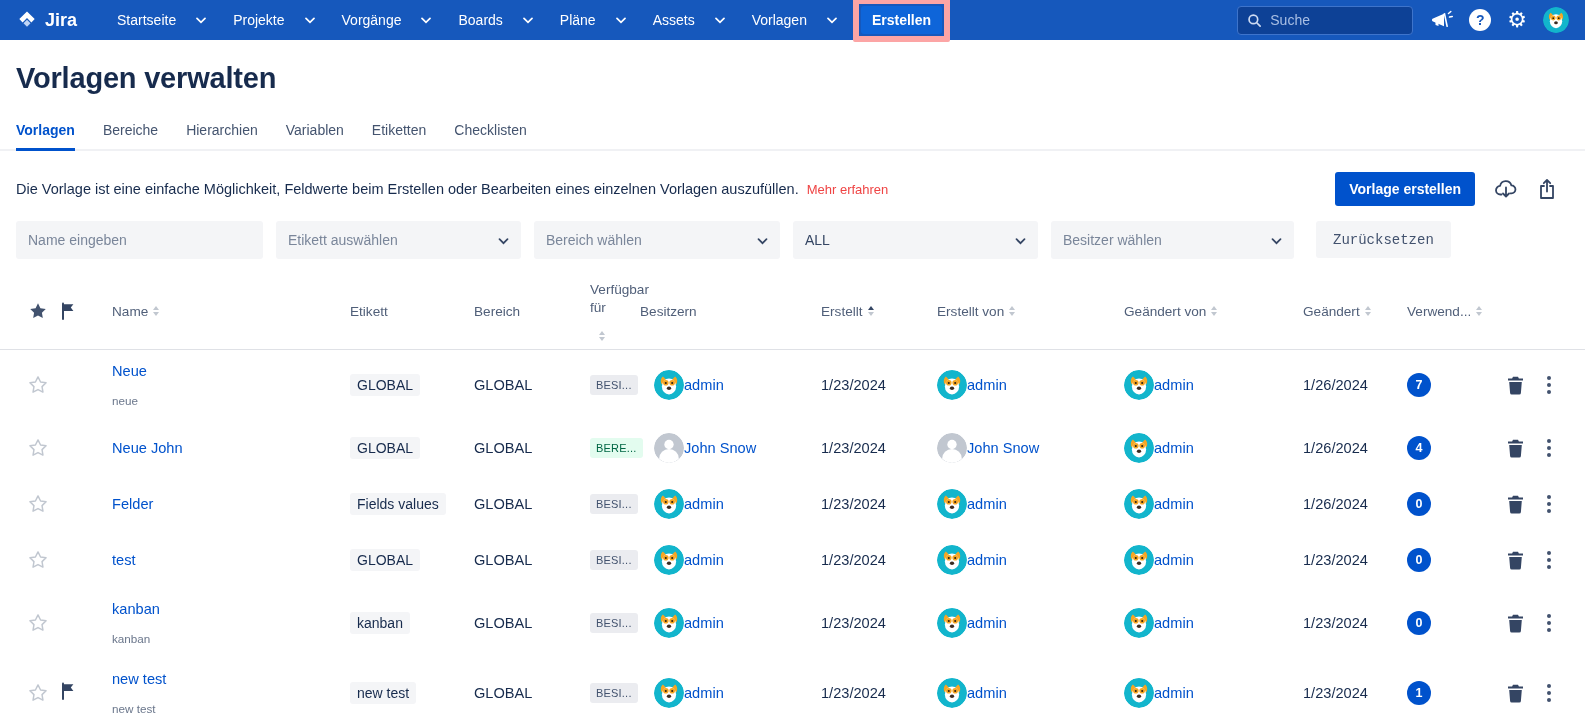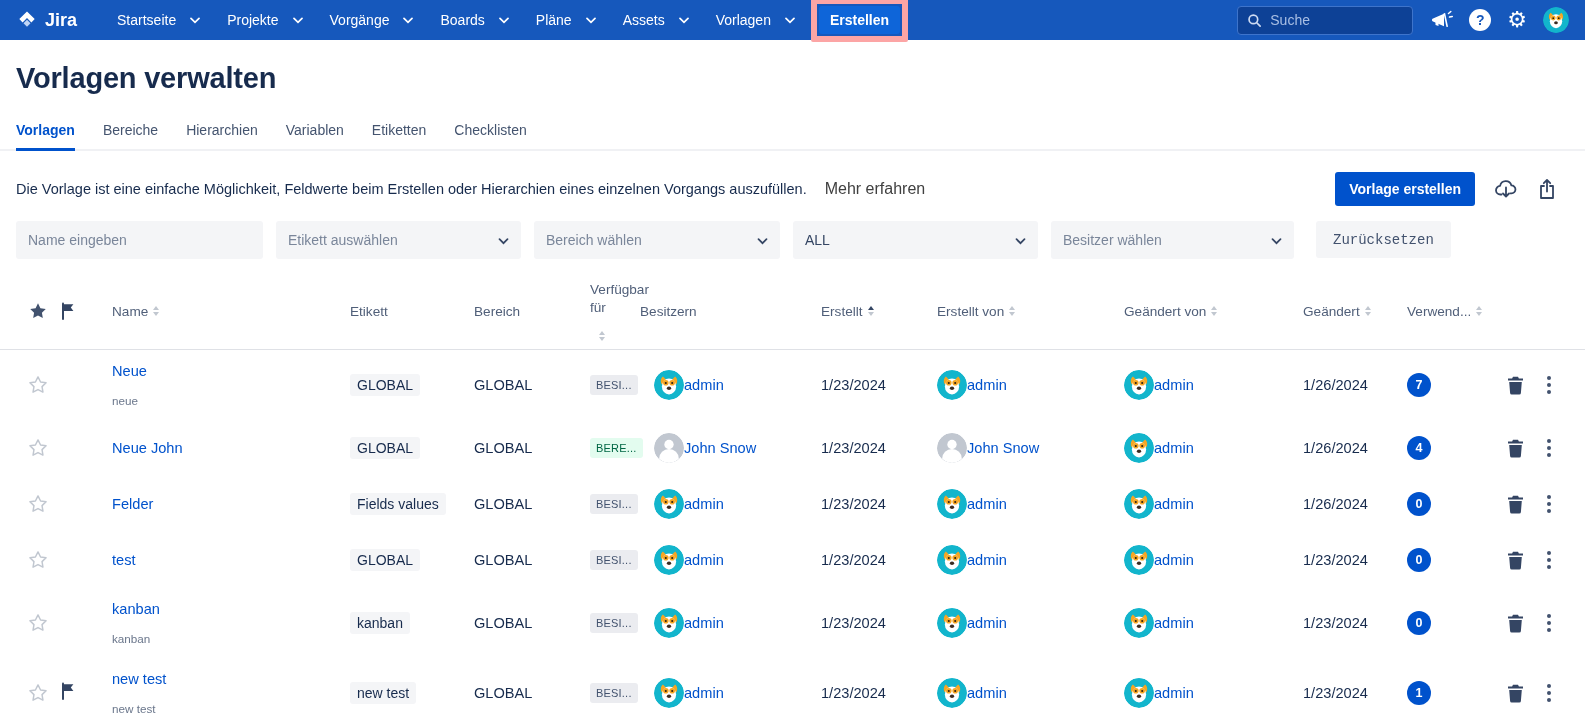--- a/index.html
+++ b/index.html
@@ -4,21 +4,21 @@
 <style>
   * { box-sizing: border-box; margin: 0; padding: 0; }
   html,body { width:1585px; height:718px; overflow:hidden; }
   body { font-family:"Liberation Sans", sans-serif; background:#fff; color:#172B4D; }
   a { text-decoration:none; cursor:pointer; }
 
   
   .navbar { height:40px; background:#1658BC; display:flex; align-items:center; padding:0 16px; }
   .logo { display:flex; align-items:center; gap:7px; color:#fff; font-size:18px; font-weight:600; margin-right:40px; cursor:pointer; }
   .nav-items { display:flex; align-items:center; gap:27px; }
-  .nav-item { display:flex; align-items:center; gap:14px; color:#fff; font-size:14px; cursor:pointer; white-space:nowrap; }
+  .nav-item { display:flex; align-items:center; gap:20px; color:#fff; font-size:14px; cursor:pointer; white-space:nowrap; }
   .create-highlight { margin-left:16px; border:6px solid #fca5a5; padding:2px; border-radius:2px; }
   .create-btn { background:#0E65D9; color:#fff; border:none; font-family:inherit; font-weight:700; font-size:14px; padding:6px 11px; border-radius:3px; cursor:pointer; }
   .nav-right { margin-left:auto; display:flex; align-items:center; gap:16px;padding-left:16px; }
   .search-box { width:176px; height:29px; background:#0D4196; border:1px solid #3E74CB; border-radius:4px; display:flex; align-items:center; padding:0 9px; gap:8px; }
   .search-box input { background:transparent; border:none; outline:none; color:#E2EAF8; font-size:14px; width:120px; font-family:inherit; }
   .search-box input::placeholder { color:#A9BFE4; }
   .nav-icon { display:flex; align-items:center; justify-content:center; cursor:pointer; }
   .gear-glyph { color:#fff; font-size:22px; line-height:1; }
   .help-circle { width:22px; height:22px; border-radius:50%; background:#fff; color:#1658BC; font-size:14px; font-weight:700; display:flex; align-items:center; justify-content:center; }
   .avatar { border-radius:50%; overflow:hidden; display:inline-flex; }
@@ -26,21 +26,21 @@
 
   
   .page-title { font-size:29px; font-weight:600; color:#172B4D; padding:22px 0 0 16px; letter-spacing:-.2px; }
   .tabs { display:flex; gap:28px; padding:0 16px; margin-top:27px; border-bottom:2px solid #F0F1F4; }
   .tab { font-size:14px; color:#44546F; padding-bottom:10px; cursor:pointer; border-bottom:3px solid transparent; margin-bottom:-2px; font-weight:500; }
   .tab.active { color:#0052CC; border-bottom-color:#0052CC; font-weight:600; }
 
   
   .intro-row { display:flex; align-items:center; justify-content:space-between; padding:21px 28px 0 16px; }
   .intro-text { font-size:14.5px; color:#172B4D; }
-  .intro-link { color:#404040; margin-left:18px; font-size:16px; }
+  .intro-link { color:#ef4444; margin-left:8px; font-size:13px; }
   .intro-actions { display:flex; align-items:center; gap:19px; }
   .primary-btn { background:#0052CC; color:#fff; border:none; font-family:inherit; font-weight:600; font-size:14px; padding:9px 14px; border-radius:3px; cursor:pointer; }
   .tool-icon { cursor:pointer; display:flex; }
 
   
   .filter-row { display:flex; align-items:flex-start; padding:15px 28px 0 16px; gap:13px; }
   .fbox { height:38px; background:#F4F5F7; border-radius:3px; display:flex; align-items:center; justify-content:space-between; padding:0 12px; font-size:14px; color:#7A869A; cursor:pointer; }
   .fbox.value { color:#344563; }
   .fbox input { border:none; background:transparent; outline:none; font-size:14px; width:100%; font-family:inherit; color:#172B4D; }
   .fbox input::placeholder { color:#7A869A; }
@@ -191,21 +191,21 @@
   <span class="tab active">Vorlagen</span>
   <span class="tab">Bereiche</span>
   <span class="tab">Hierarchien</span>
   <span class="tab">Variablen</span>
   <span class="tab">Etiketten</span>
   <span class="tab">Checklisten</span>
 </div>
 
 <div class="intro-row">
   <div>
-    <span class="intro-text">Die Vorlage ist eine einfache Möglichkeit, Feldwerte beim Erstellen oder Hierarchien eines einzelnen Vorgangs auszufüllen.</span><a class="intro-link">Mehr erfahren</a>
+    <span class="intro-text">Die Vorlage ist eine einfache Möglichkeit, Feldwerte beim Erstellen oder Bearbeiten eines einzelnen Vorlagen auszufüllen.</span><a class="intro-link">Mehr erfahren</a>
   </div>
   <div class="intro-actions">
     <button class="primary-btn">Vorlage erstellen</button>
     <span class="tool-icon">
       <svg width="24" height="22" viewBox="0 0 24 22" fill="none" stroke="#344563" stroke-width="1.8" stroke-linecap="round" stroke-linejoin="round">
           <path d="M7.5 16.5h-1a4.3 4.3 0 0 1-.4-8.6 5.8 5.8 0 0 1 11.3-.5 4 4 0 0 1 .1 8h-1"></path>
           <path d="M12 9.5v8.5M9 15.5l3 3 3-3"></path>
         </svg>
     </span>
     <span class="tool-icon">

